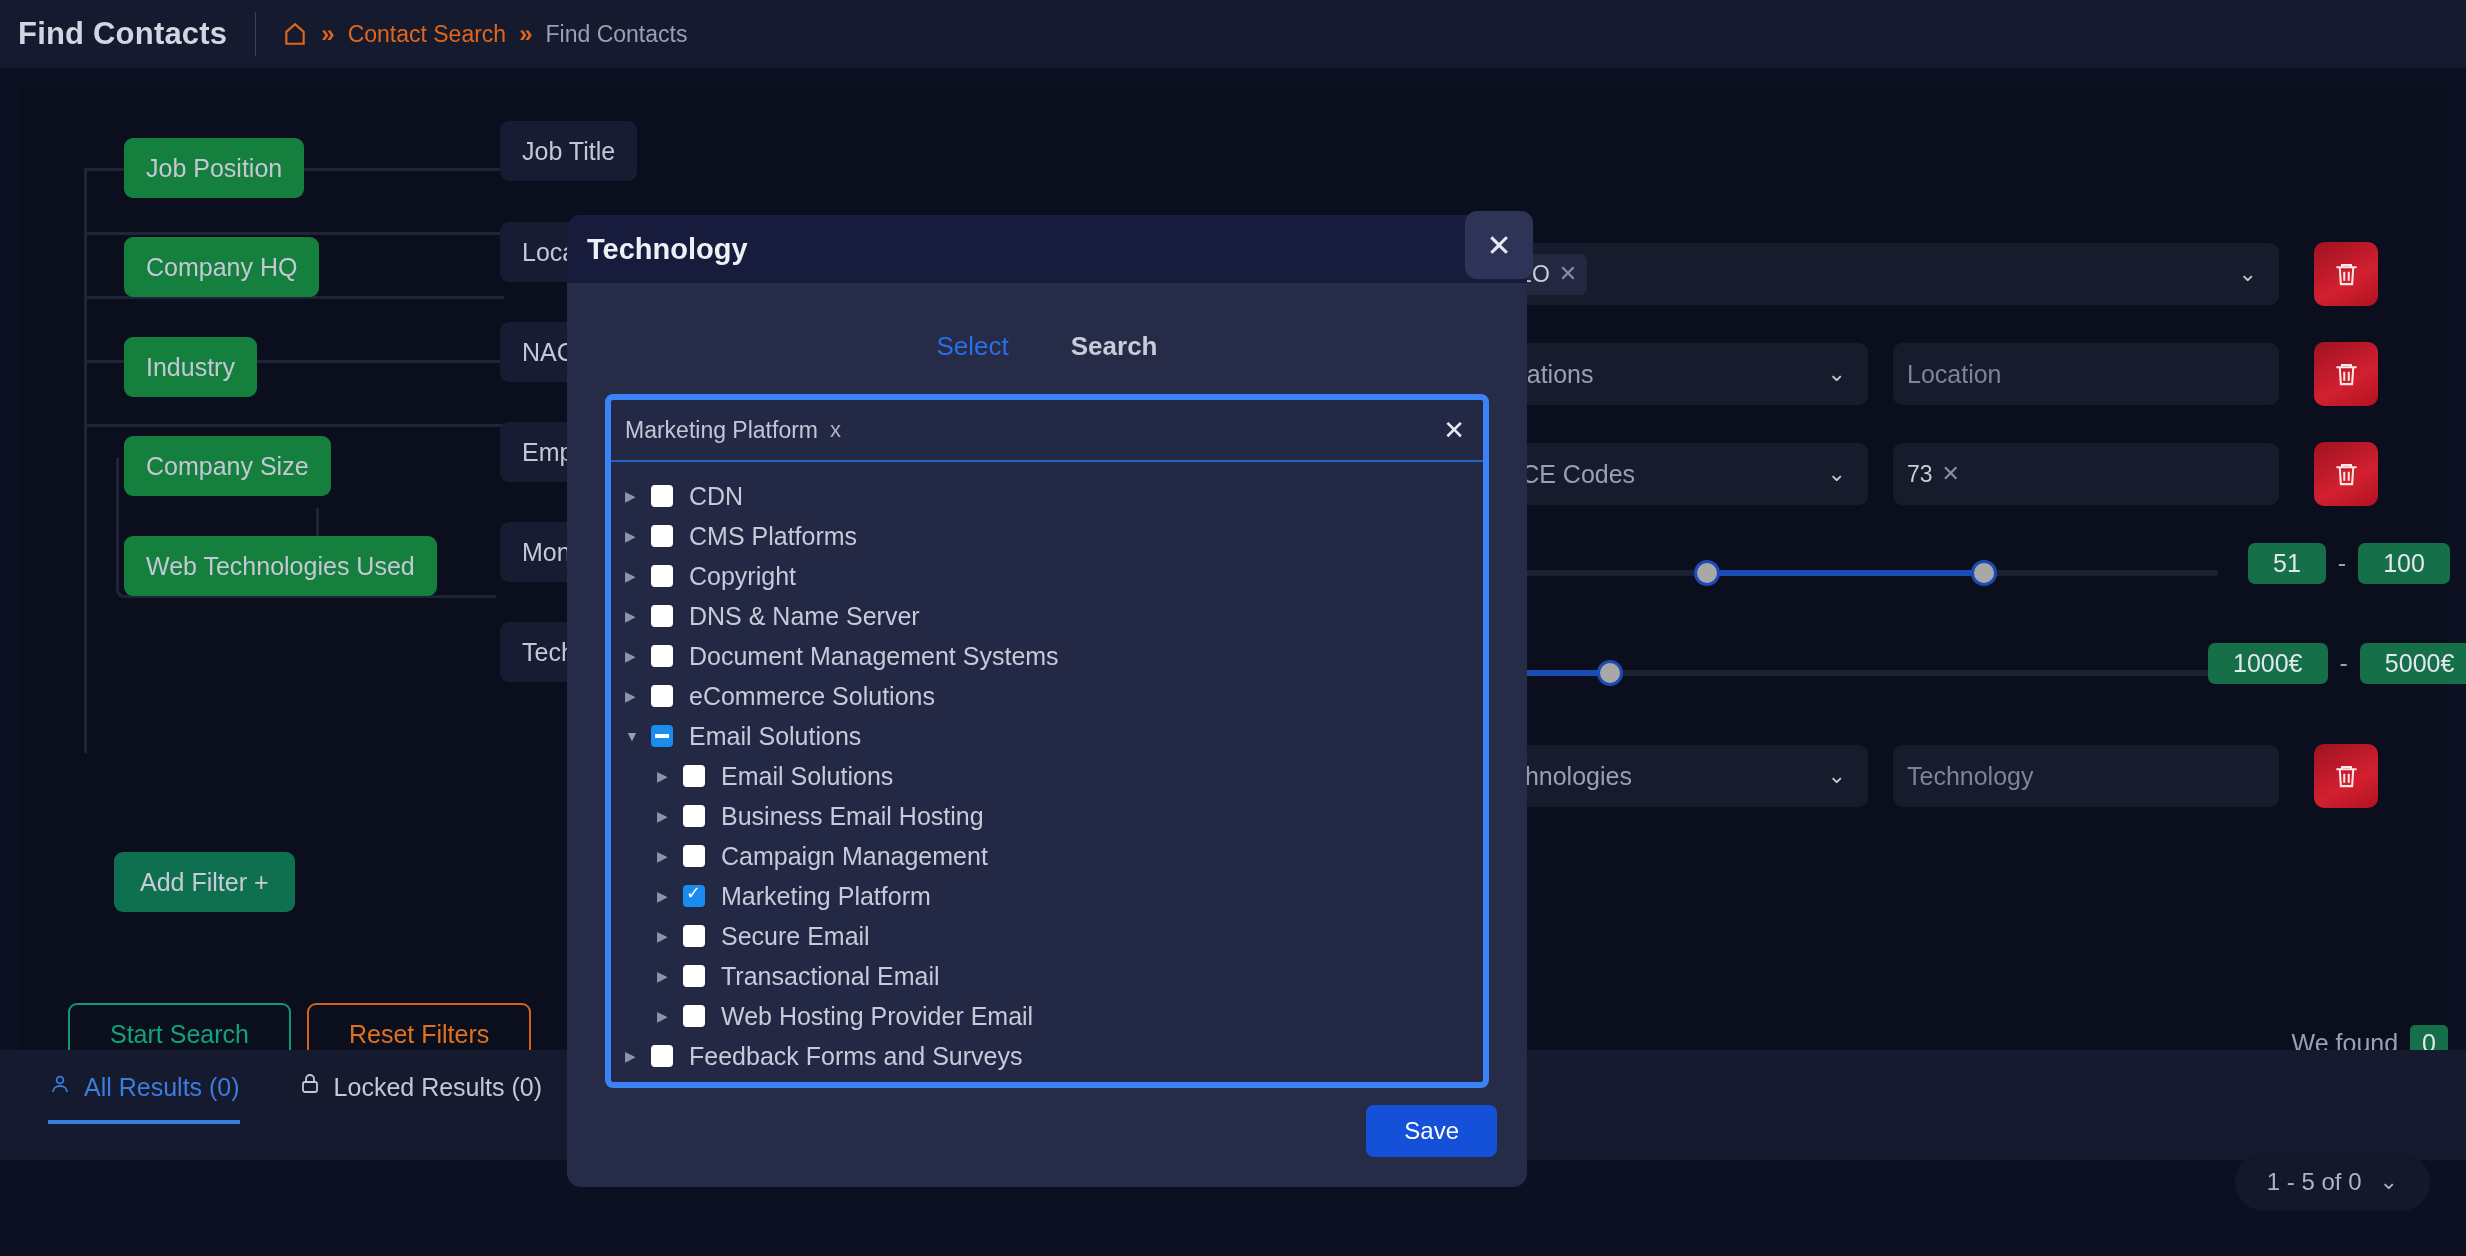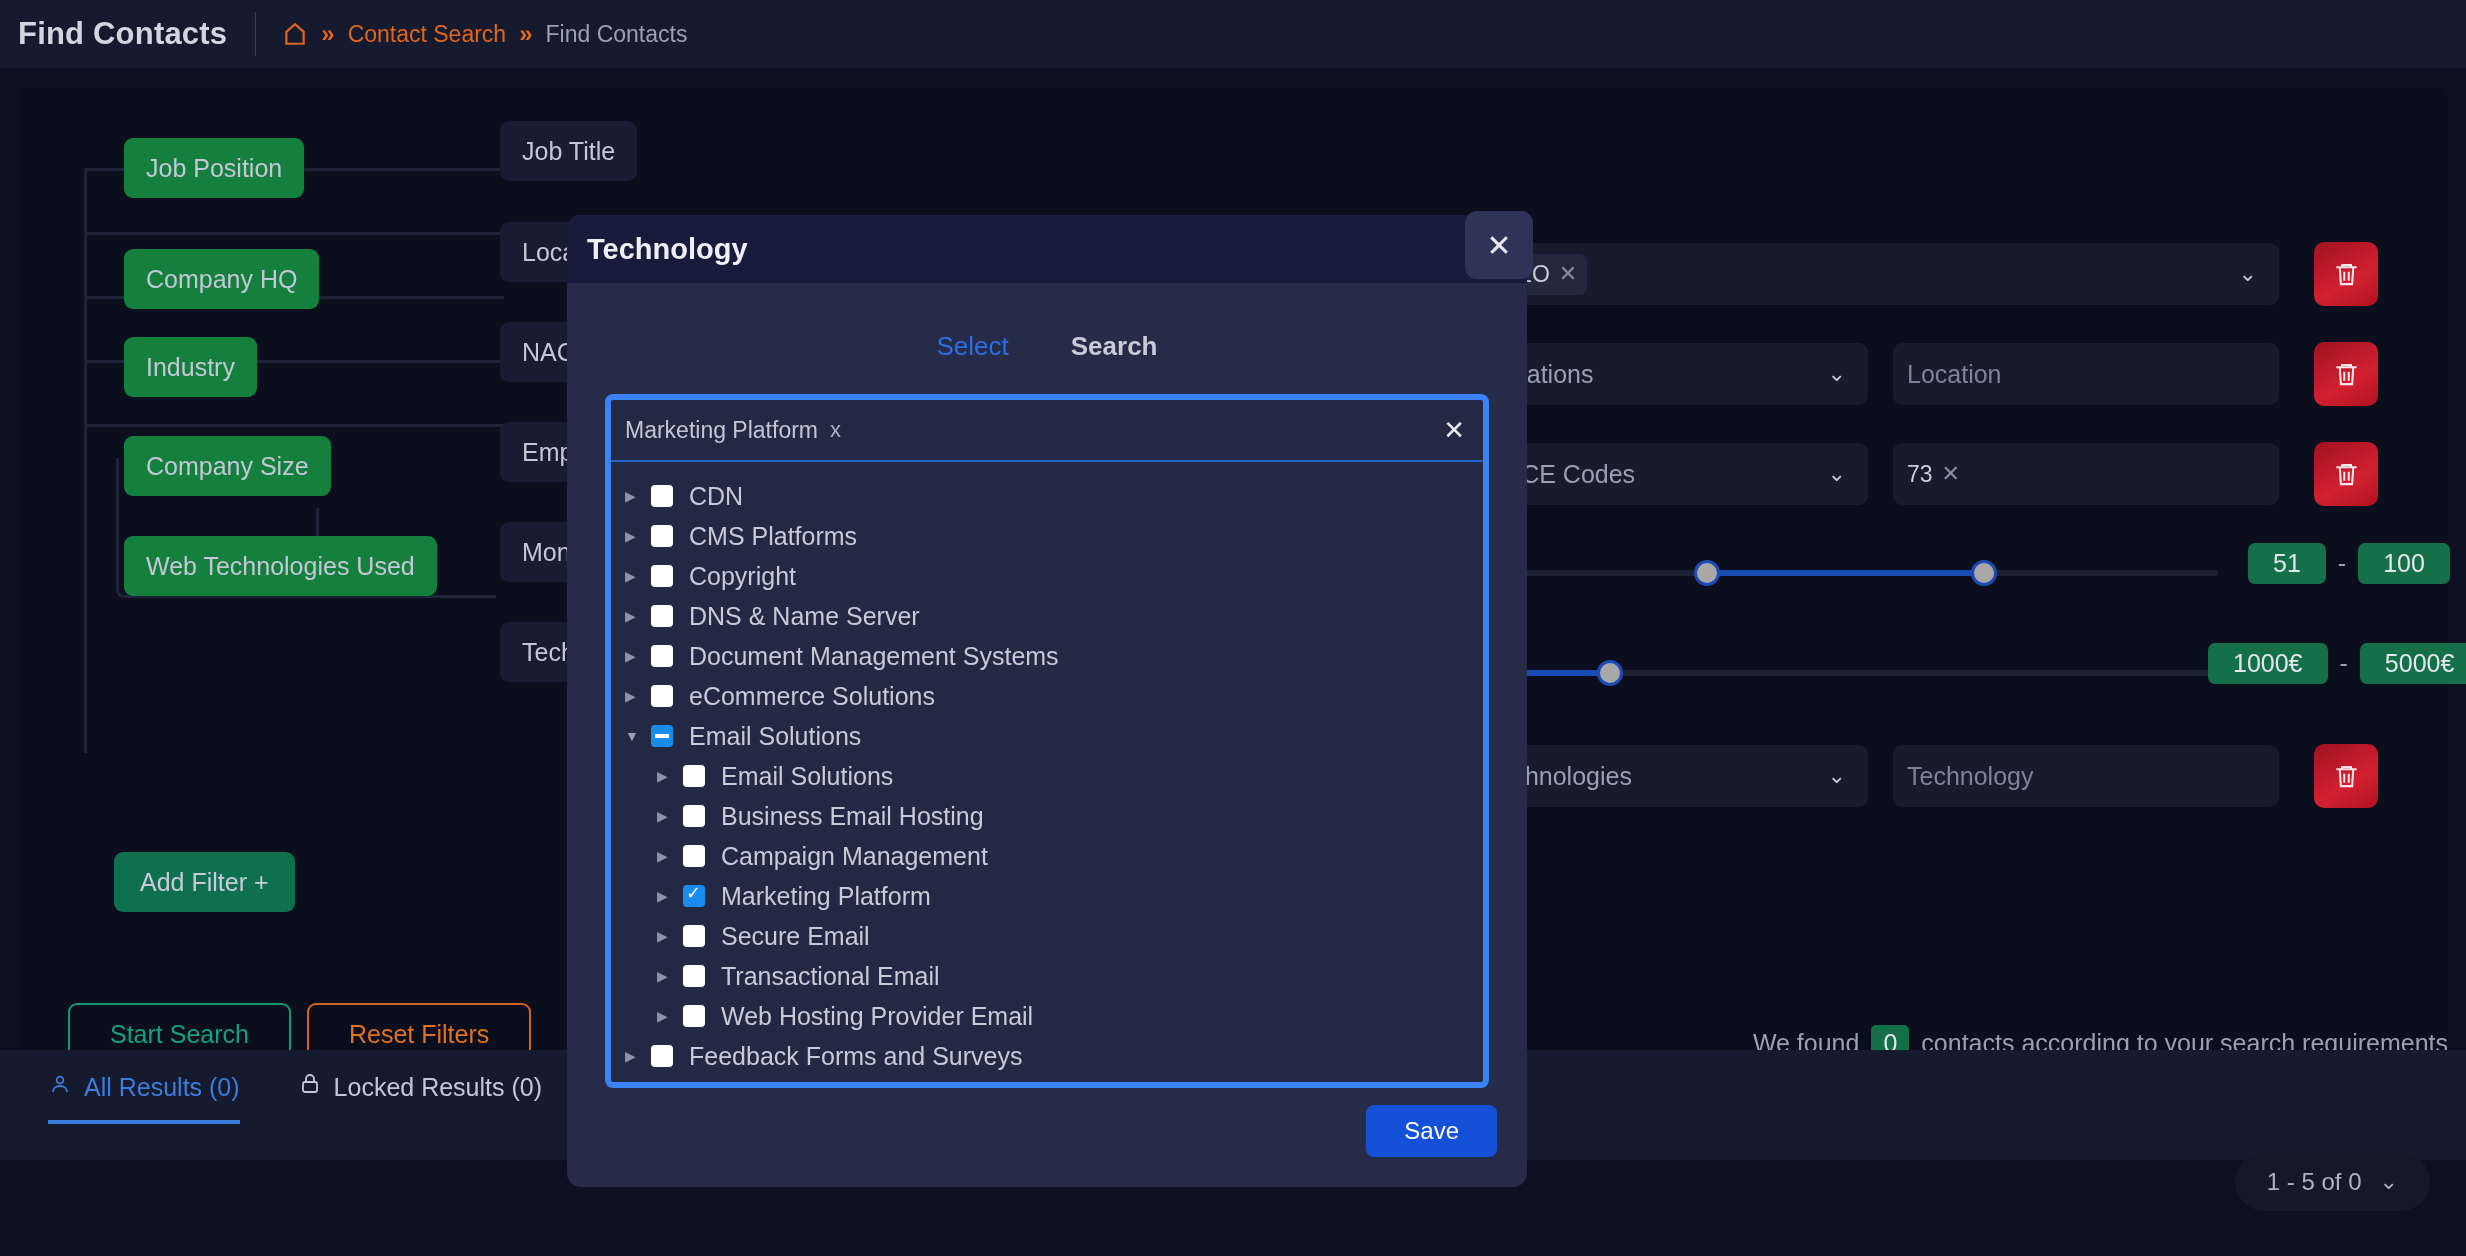--- a/index.html
+++ b/index.html
@@ -207,21 +207,21 @@
       <div class="trunk"></div>
       <div class="branch" style="top:60px;"></div>
       <div class="branch" style="top:124px;"></div>
       <div class="branch" style="top:188px;"></div>
       <div class="branch" style="top:252px;"></div>
       <div class="branch" style="top:316px;"></div>
       <div class="subbox"></div>
       <div class="subtrunk"></div>
 
       <div class="fnode" style="left:68px; top:30px;">Job Position</div>
-      <div class="fnode" style="left:68px; top:129px;margin-top:12px;">Company HQ</div>
+      <div class="fnode" style="left:68px; top:129px;">Company HQ</div>
       <div class="fnode" style="left:68px; top:229px;">Industry</div>
       <div class="fnode" style="left:68px; top:328px;">Company Size</div>
       <div class="fnode" style="left:68px; top:428px;">Web Technologies Used</div>
     </div>
 
     <button class="add-filter">Add Filter +</button>
 
     <div class="frow" style="left:482px; top:30px;">
       <div class="lbl-chip">Job Title</div>
     </div>
@@ -323,21 +323,20 @@
     </div>
 
     <div class="act-row">
       <button class="btn-outline btn-green">Start Search</button>
       <button class="btn-outline btn-orange">Reset Filters</button>
     </div>
 
     <div class="found">
       <span>We found</span>
       <span class="cnt">0</span>
-      <span>contacts according to your search requirements</span>
     </div>
   </div>
 
   <div class="tabbar">
     <div class="rtabs">
       <div class="rtab active">
         <span>
           <svg width="24" height="24" viewBox="0 0 24 24" fill="none" stroke="#3b7ddd" stroke-width="1.8">
             <circle cx="12" cy="8" r="3.4"></circle>
               <path d="M5 20c0-3.8 3.1-6 7-6s7 2.2 7 6"></path>

